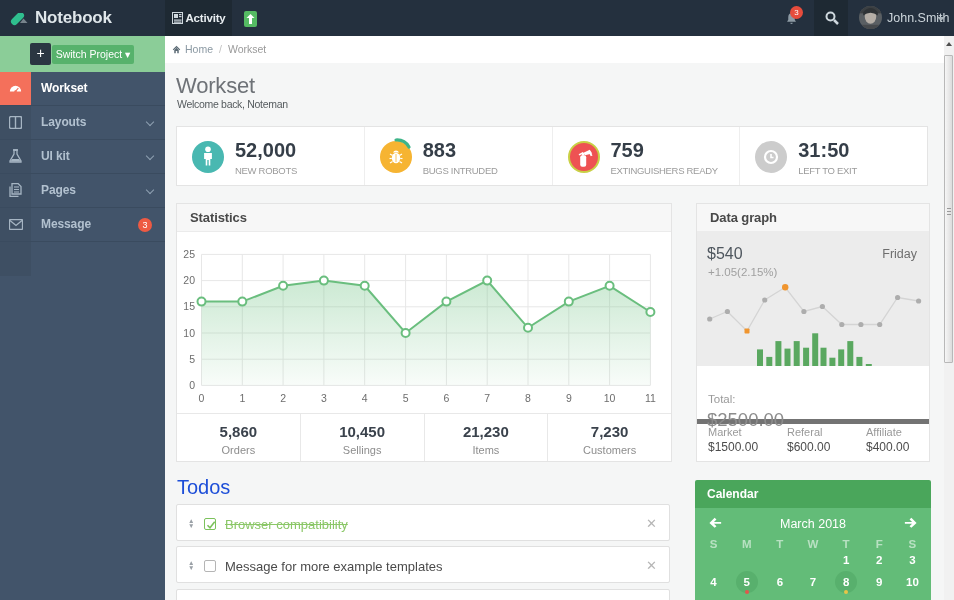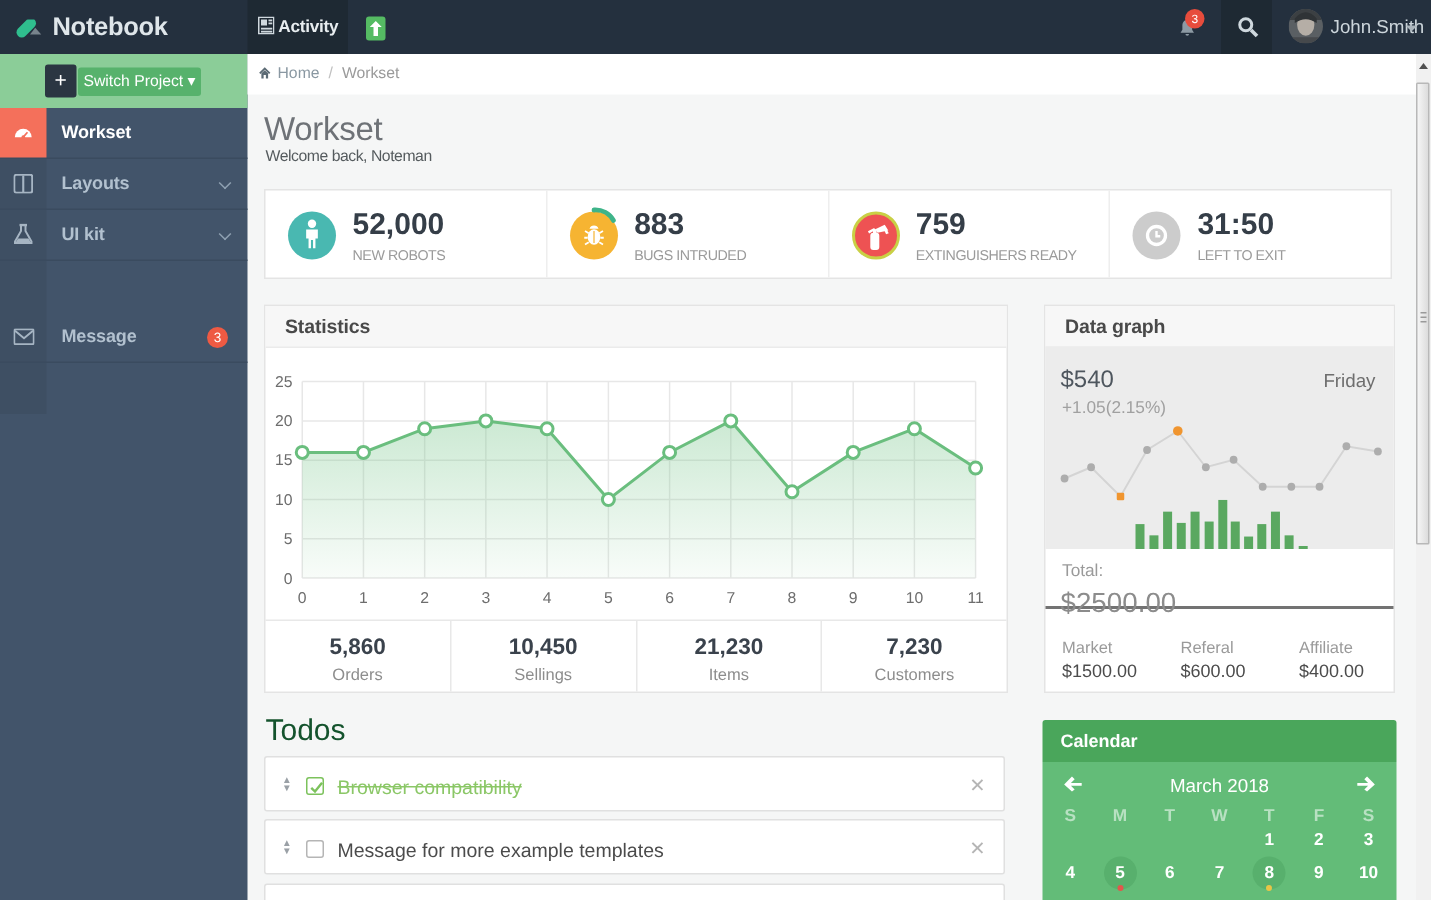--- a/index.html
+++ b/index.html
@@ -60,30 +60,30 @@
 .sb { flex:1; border-right:1px solid #e8e8e8; text-align:center; padding-top:9px; }
 .sb:last-child { border-right:none; }
 .sb b { display:block; font-size:15px; color:#3a424c; }
 .sb span { font-size:11px; color:#8d8d8d; }
 
 
 #dgrey { position:absolute; left:0; top:27px; width:232px; height:135px; background:#ececec; }
 #d540 { position:absolute; left:10px; top:14px; font-size:16px; color:#4e565e; }
 #dfri { position:absolute; right:12px; top:16px; font-size:12.5px; color:#6e6e6e; }
 #dpct { position:absolute; left:11px; top:35px; font-size:11.5px; color:#a0a0a0; }
-#dtotal { position:absolute; left:0; top:162px; width:232px; height:40px; border-bottom:2px solid #737373; }
+#dtotal { position:absolute; left:0; top:180px; width:232px; height:40px; border-bottom:5px solid #737373; }
 #dtotal .t1 { position:absolute; left:11px; top:9px; font-size:11.5px; color:#9a9a9a; }
 #dtotal .t2 { position:absolute; left:10px; top:25px; font-size:18.5px; color:#8c8c8c; }
 #dcols { position:absolute; left:0; top:214px; width:232px; height:43px; }
 .dc { position:absolute; top:8px; }
 .dc .l { font-size:11px; color:#9a9a9a; display:block; }
 .dc .v { font-size:12px; color:#4c4c4c; display:block; margin-top:2px; }
 
 
-#todos-h { position:absolute; left:177px; top:476px; font-size:20px; color:#14532d; }
+#todos-h { position:absolute; left:177px; top:476px; font-size:20px; color:#1d4ed8; }
 .todo { position:absolute; left:176px; width:494px; height:37px; background:#fff; border:1px solid #e0e0e0; border-radius:2px; }
 #todo1 { top:504px; }
 #todo2 { top:546px; }
 #todo3 { top:589px; }
 .drag { position:absolute; left:11px; top:13px; color:#9aa0a6; font-size:6.5px; line-height:5px; }
 .cb { position:absolute; left:27px; top:13px; width:12px; height:12px; border:1px solid #b5b5b5; border-radius:2px; background:#fff; }
 .cb.on { border-color:#7cc25c; }
 .ttext { position:absolute; left:48px; top:12px; font-size:13px; color:#4b4b4b; }
 .ttext.done { color:#8bc767; text-decoration:line-through; }
 .tx { position:absolute; right:12px; top:11px; font-size:13px; color:#b5b5b5; }
@@ -187,20 +187,33 @@
   </div>
   <div class="mitem" id="m-uikit">
     <div class="micon">
         <svg style="position:absolute;left:9px;top:9px" width="13" height="14" viewBox="0 0 13 14">
           <path d="M5 1 L8 1 L8 5 L12 12 L12 13 L1 13 L1 12 L5 5 Z" fill="none" stroke="#a6b5c3" stroke-width="1.3"></path>
           <path d="M3 10 L10 10 L11.5 12.5 L1.5 12.5 Z" fill="#a6b5c3"></path>
           <line x1="4" y1="1" x2="9" y2="1" stroke="#a6b5c3" stroke-width="1.6"></line>
         </svg>
       </div>
     <div class="mlabel">UI kit</div>
+      <div class="chev"></div>
+  </div>
+  <div class="mitem" id="m-pages">
+    <div class="micon">
+        <svg style="position:absolute;left:9px;top:9px" width="13" height="14" viewBox="0 0 13 14">
+          <path d="M3 0.5 L9 0.5 L12 3.5 L12 11 L3 11 Z" fill="none" stroke="#a6b5c3" stroke-width="1.3"></path>
+          <path d="M1 3.5 L1 13.5 L9.5 13.5" fill="none" stroke="#a6b5c3" stroke-width="1.3"></path>
+          <line x1="5" y1="4" x2="10" y2="4" stroke="#a6b5c3" stroke-width="1.1"></line>
+          <line x1="5" y1="6.5" x2="10" y2="6.5" stroke="#a6b5c3" stroke-width="1.1"></line>
+          <line x1="5" y1="9" x2="10" y2="9" stroke="#a6b5c3" stroke-width="1.1"></line>
+        </svg>
+      </div>
+    <div class="mlabel">Pages</div>
       <div class="chev"></div>
   </div>
   <div class="mitem" id="m-message">
     <div class="micon">
         <svg style="position:absolute;left:9px;top:11px" width="14" height="11" viewBox="0 0 14 11">
           <rect x="0.5" y="0.5" width="13" height="10" rx="1" fill="none" stroke="#a6b5c3" stroke-width="1.3"></rect>
           <path d="M1 1.5 L7 6.5 L13 1.5" fill="none" stroke="#a6b5c3" stroke-width="1.3"></path>
         </svg>
       </div>
     <div class="mlabel">Message</div>

